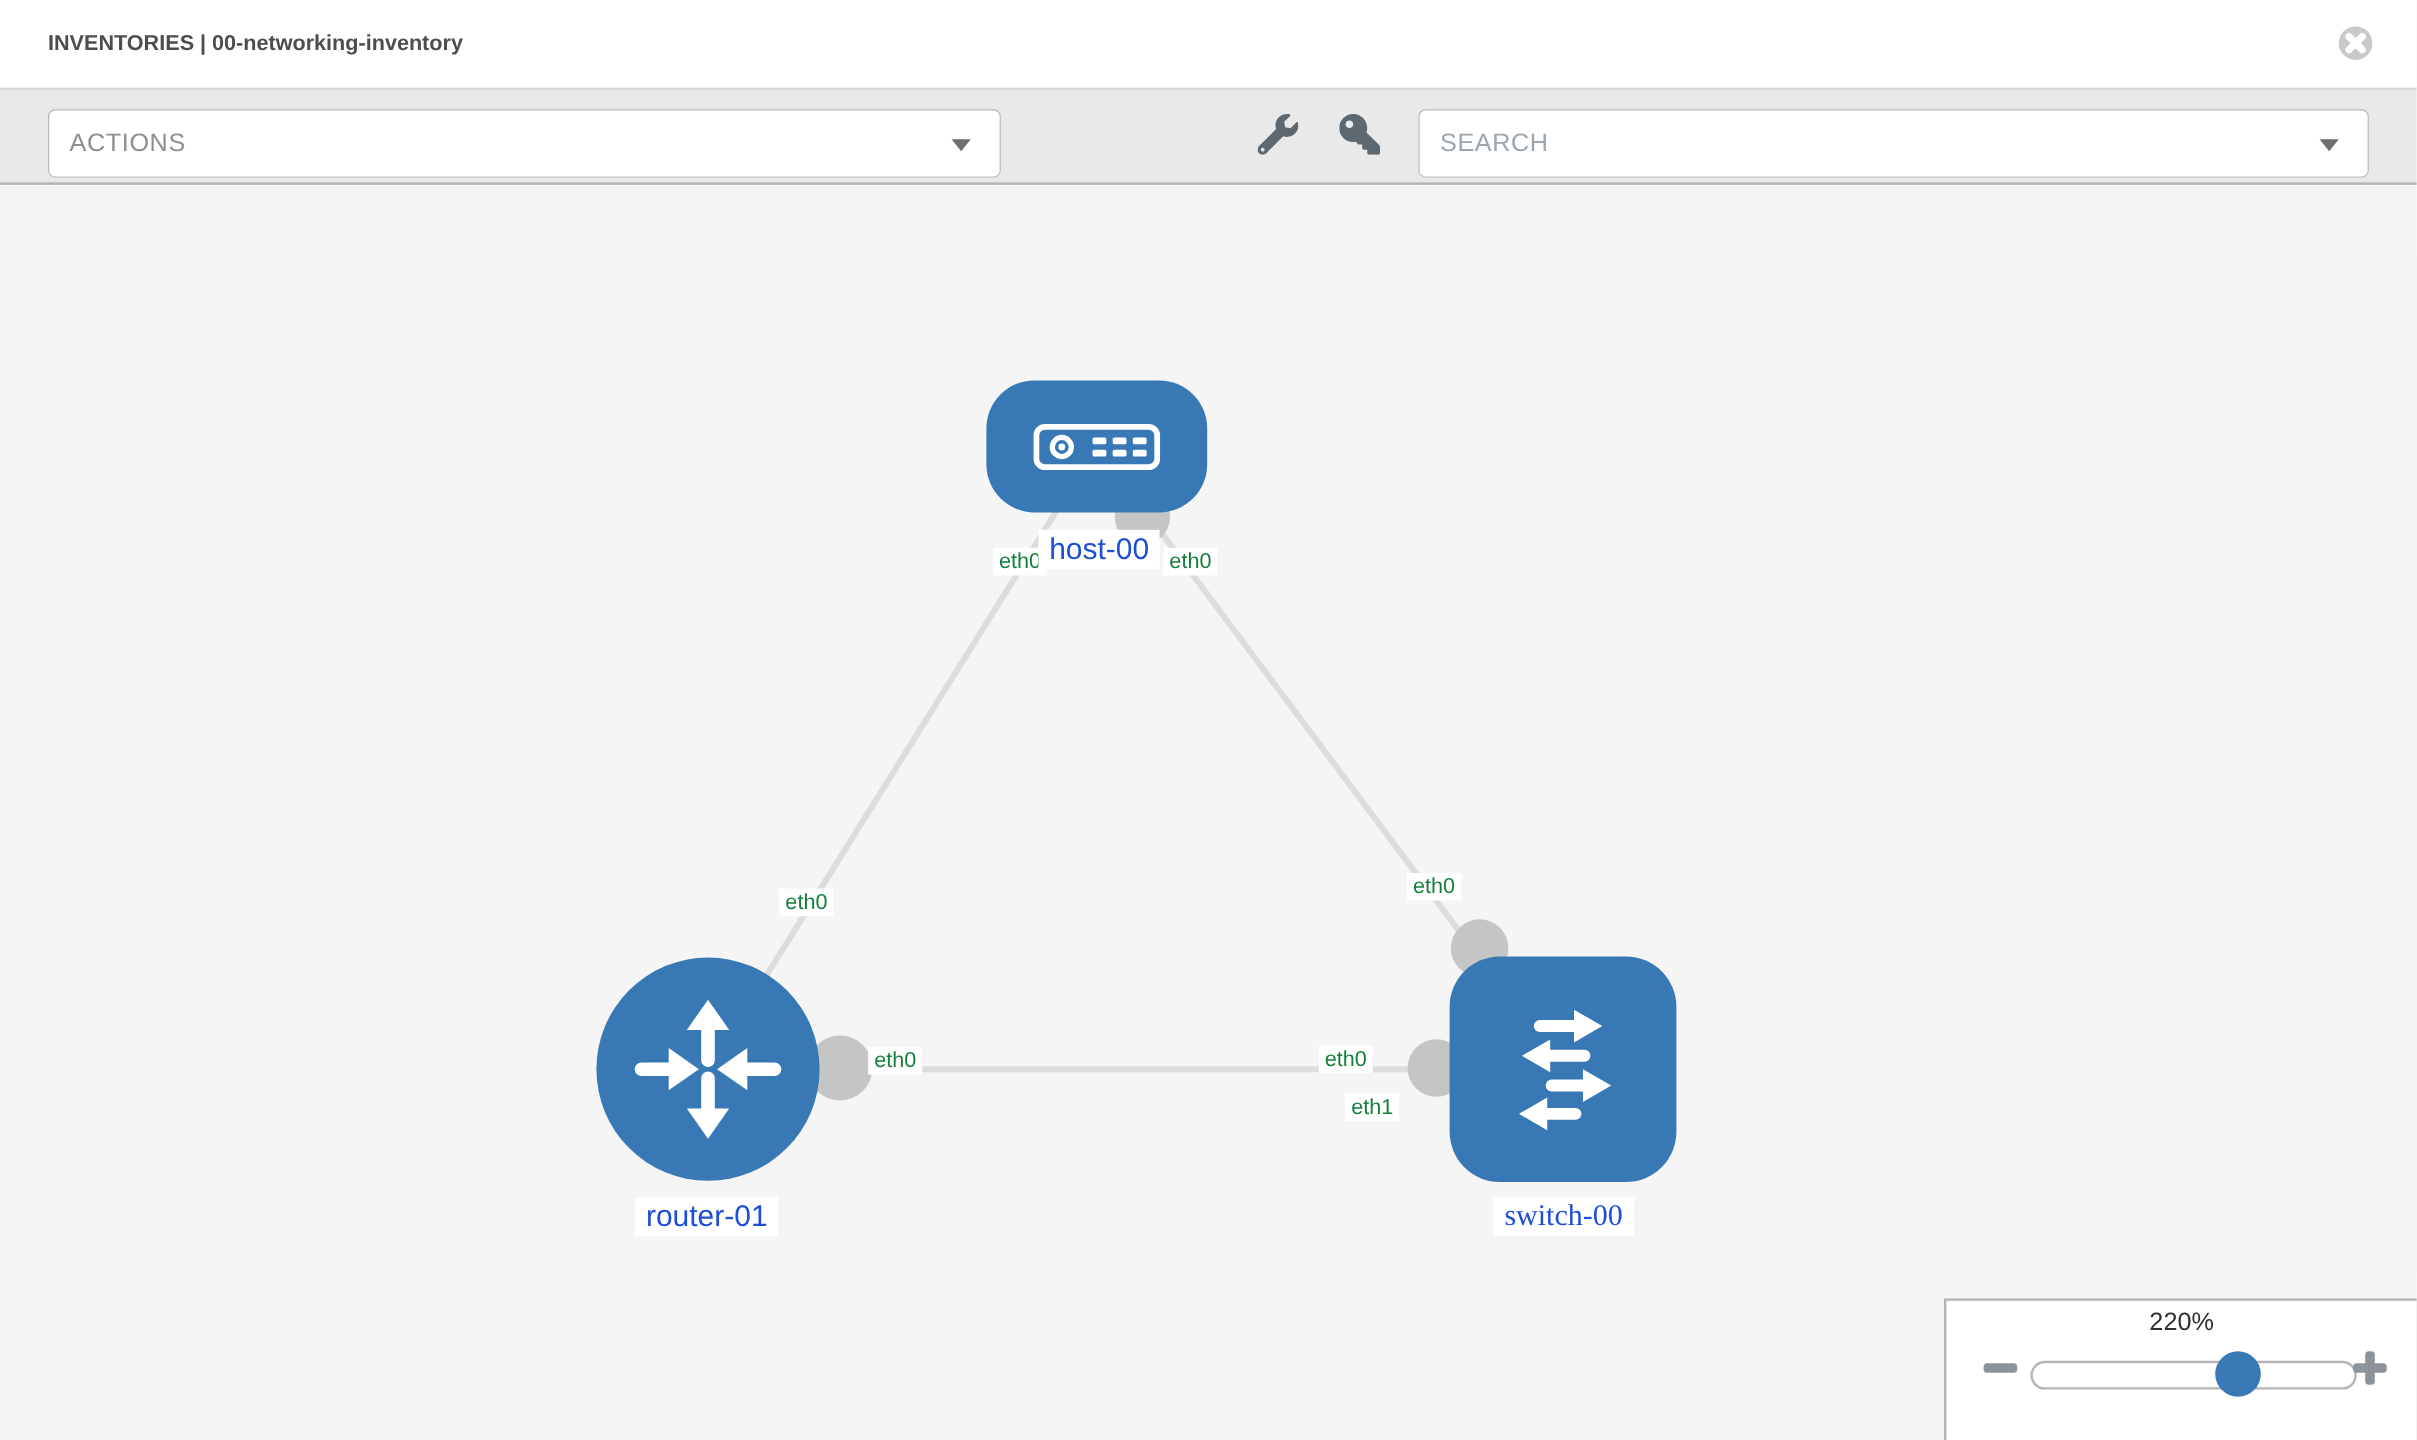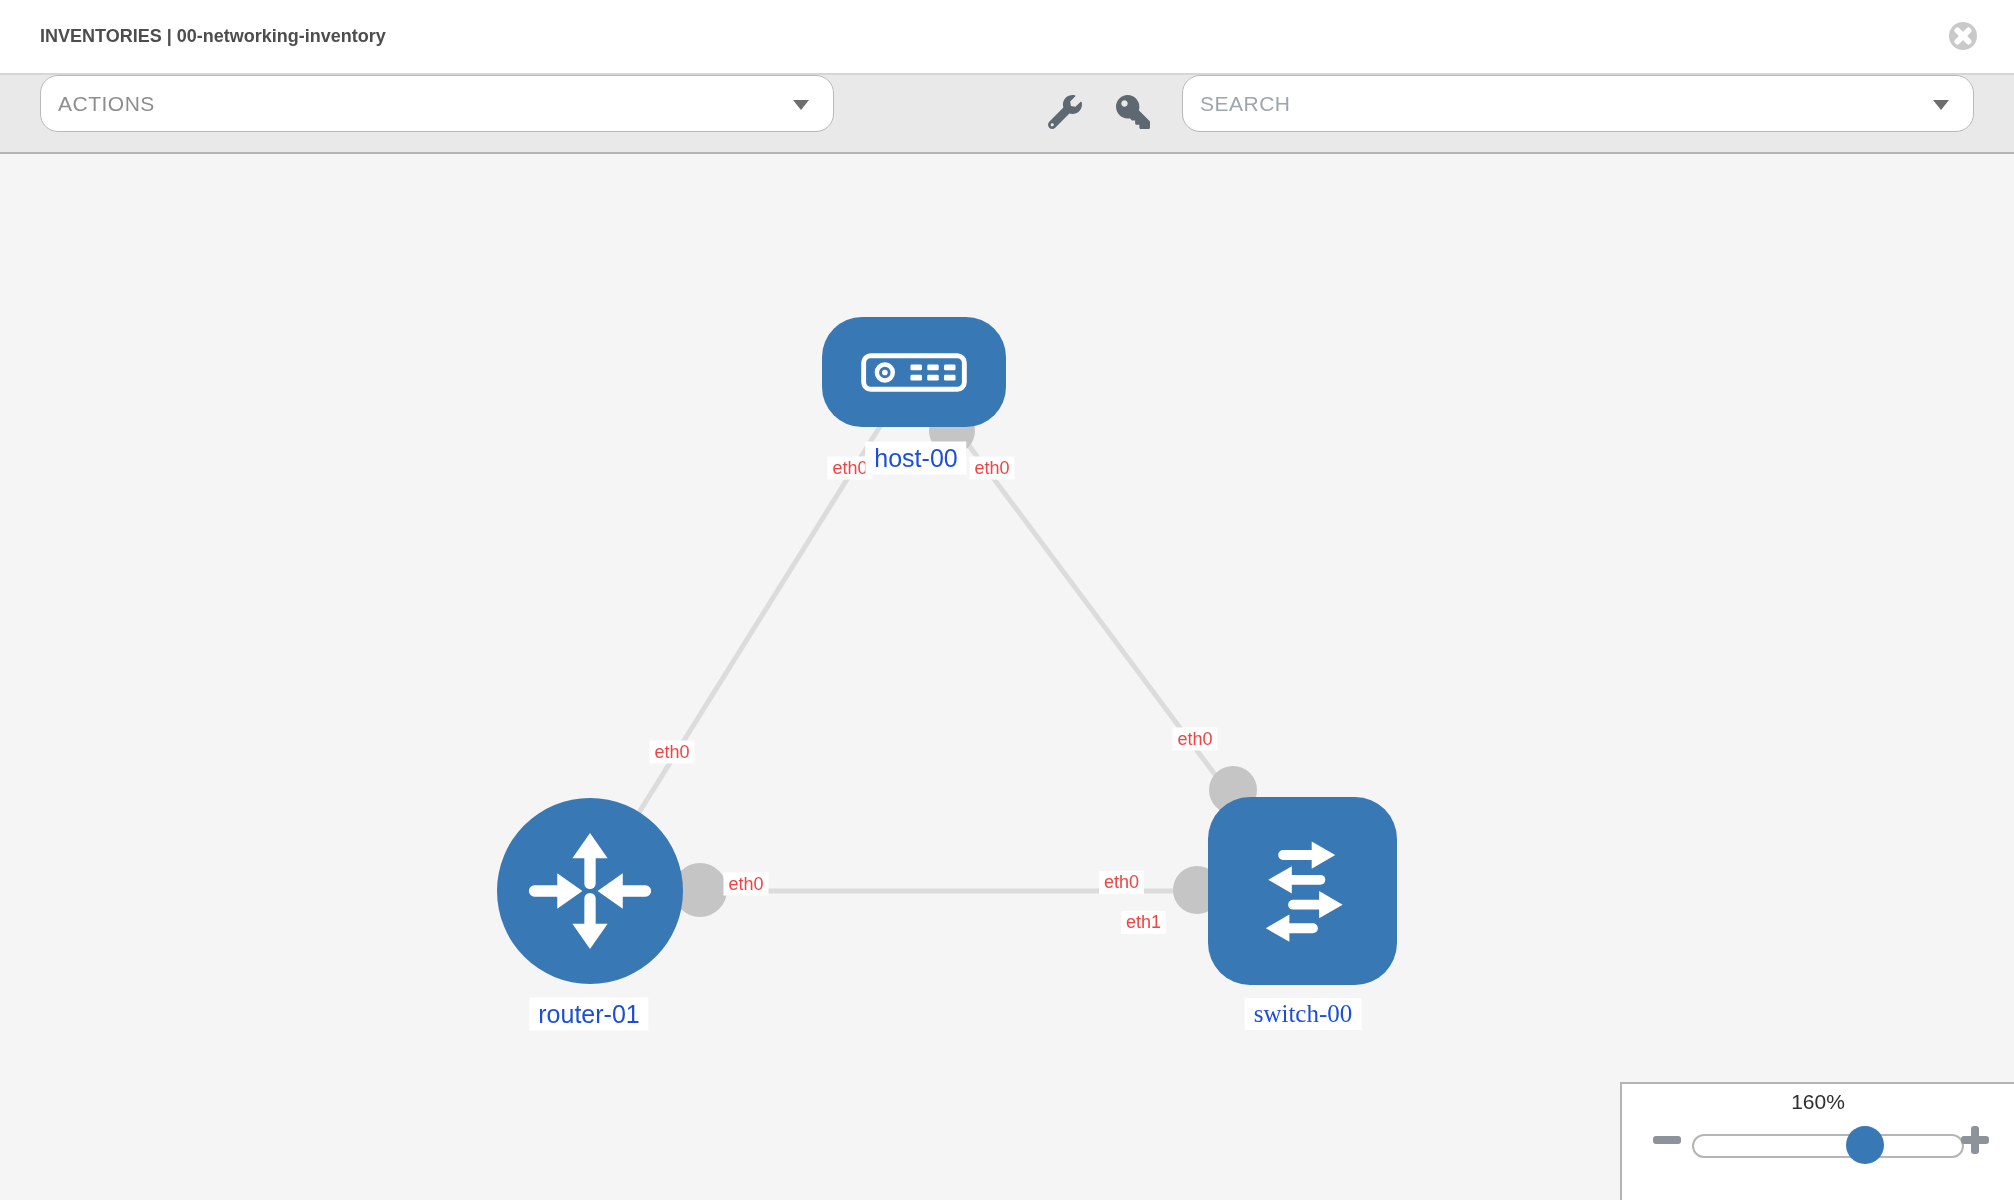--- a/index.html
+++ b/index.html
@@ -6,41 +6,41 @@
   html,body { width:2014px; height:1200px; font-family:"Liberation Sans", sans-serif; background:#fff; }
   #app { position:relative; width:2014px; height:1200px; overflow:hidden; background:#f5f5f6; }
 
   
   .header { position:absolute; left:0; top:0; width:2014px; height:75px; background:#ffffff; border-bottom:2px solid #d6d6d6; }
   .page-title { position:absolute; left:40px; top:0; height:73px; line-height:73px; font-size:18px; font-weight:bold; color:#4d4d4d; }
   .close-btn { position:absolute; left:1948px; top:21px; width:30px; height:30px; cursor:pointer; }
 
   
   .toolbar { position:absolute; left:0; top:75px; width:2014px; height:79px; background:#e9e9e9; border-bottom:2px solid #b4b4b4; }
-  .select-box { position:absolute; top:0; height:57px; background:#ffffff; border:1px solid #b9b9b9; border-radius:18px; }
+  .select-box { position:absolute; top:16px; height:57px; background:#ffffff; border:1px solid #b9b9b9; border-radius:6px; }
   .select-box .select-label { position:absolute; left:17px; top:0; height:55px; line-height:55px; font-size:21px; color:#8e8e8e; letter-spacing:0.5px; }
   .select-box.search .select-label { color:#9da6ad; }
   .caret-down { position:absolute; right:24px; top:24px; width:0; height:0; border-left:8px solid transparent; border-right:8px solid transparent; border-top:10px solid #6e6e6e; }
   .actions-box { left:40px; width:794px; }
   .search-box { left:1182px; width:792px; }
   .tool-btn { position:absolute; top:20px; width:38px; height:38px; }
   .tool-btn svg { width:34px; height:34px; }
   .wrench-btn { left:1048px; }
   .key-btn { left:1116px; }
 
   
   .canvas { position:absolute; left:0; top:156px; width:2014px; height:1044px; background:#f5f5f6; }
   .net-svg { position:absolute; left:0; top:0; }
 
   .node { position:absolute; background:#3878b4; z-index:2; display:flex; align-items:center; justify-content:center; cursor:pointer; }
   .node-host   { left:822px;  top:317px; width:184px; height:110px; border-radius:40px; }
   .node-router { left:497px;  top:798px; width:186px; height:186px; border-radius:50%; }
   .node-switch { left:1208px; top:797px; width:189px; height:188px; border-radius:42px; }
 
-  .chip { position:absolute; background:#ffffff; color:#ef4444; font-size:18px; padding:1px 5px; white-space:nowrap; z-index:3; }
+  .chip { position:absolute; background:#ffffff; color:#15803d; font-size:18px; padding:1px 5px; white-space:nowrap; z-index:3; }
   .chip.centered { transform:translate(-50%,-50%); }
   .node-label { position:absolute; background:#ffffff; color:#1d4ed8; font-size:25px; padding:2px 9px; white-space:nowrap; z-index:4; transform:translate(-50%,-50%); }
 
   
   .zoom-panel { position:absolute; left:1620px; top:1082px; width:396px; height:120px; background:#ffffff; border:2px solid #b3b3b3; z-index:5; }
   .zoom-value { position:absolute; left:0; top:6px; width:100%; text-align:center; font-size:21px; color:#2e2e2e; }
   .minus-btn { position:absolute; left:30px; top:40px; width:30px; height:30px; cursor:pointer; }
   .minus-bar { position:absolute; left:1px; top:12px; width:28px; height:8px; background:#8d939a; border-radius:3px; }
   .plus-btn { position:absolute; left:338px; top:40px; width:30px; height:30px; cursor:pointer; }
   .plus-btn .h { position:absolute; left:1px; top:12px; width:28px; height:8px; background:#8d939a; border-radius:3px; }
@@ -147,21 +147,21 @@
   <div class="chip centered" style="left:1195px; top:739px;">eth0</div>
   <div class="chip centered" style="left:746px;  top:884px;">eth0</div>
   <div class="chip" style="left:1099px; top:871px; z-index:3;">eth0</div>
   <div class="chip" style="left:1121px; top:871px; z-index:4;margin-top:40px;">eth1</div>
 
   <div class="node-label" style="left:916px;  top:458px;">host-00</div>
   <div class="node-label" style="left:589px;  top:1014px;">router-01</div>
   <div class="node-label" style="left:1303px; top:1014px;font-family:Liberation Serif, serif;">switch-00</div>
 
   <div class="zoom-panel">
-    <div class="zoom-value">160%</div>
+    <div class="zoom-value">220%</div>
     <div class="minus-btn">
       <span class="minus-bar"></span>
     </div>
     <div class="slider-track"></div>
     <div class="slider-thumb"></div>
     <div class="plus-btn">
       <span class="h"></span>
       <span class="v"></span>
     </div>
   </div>

